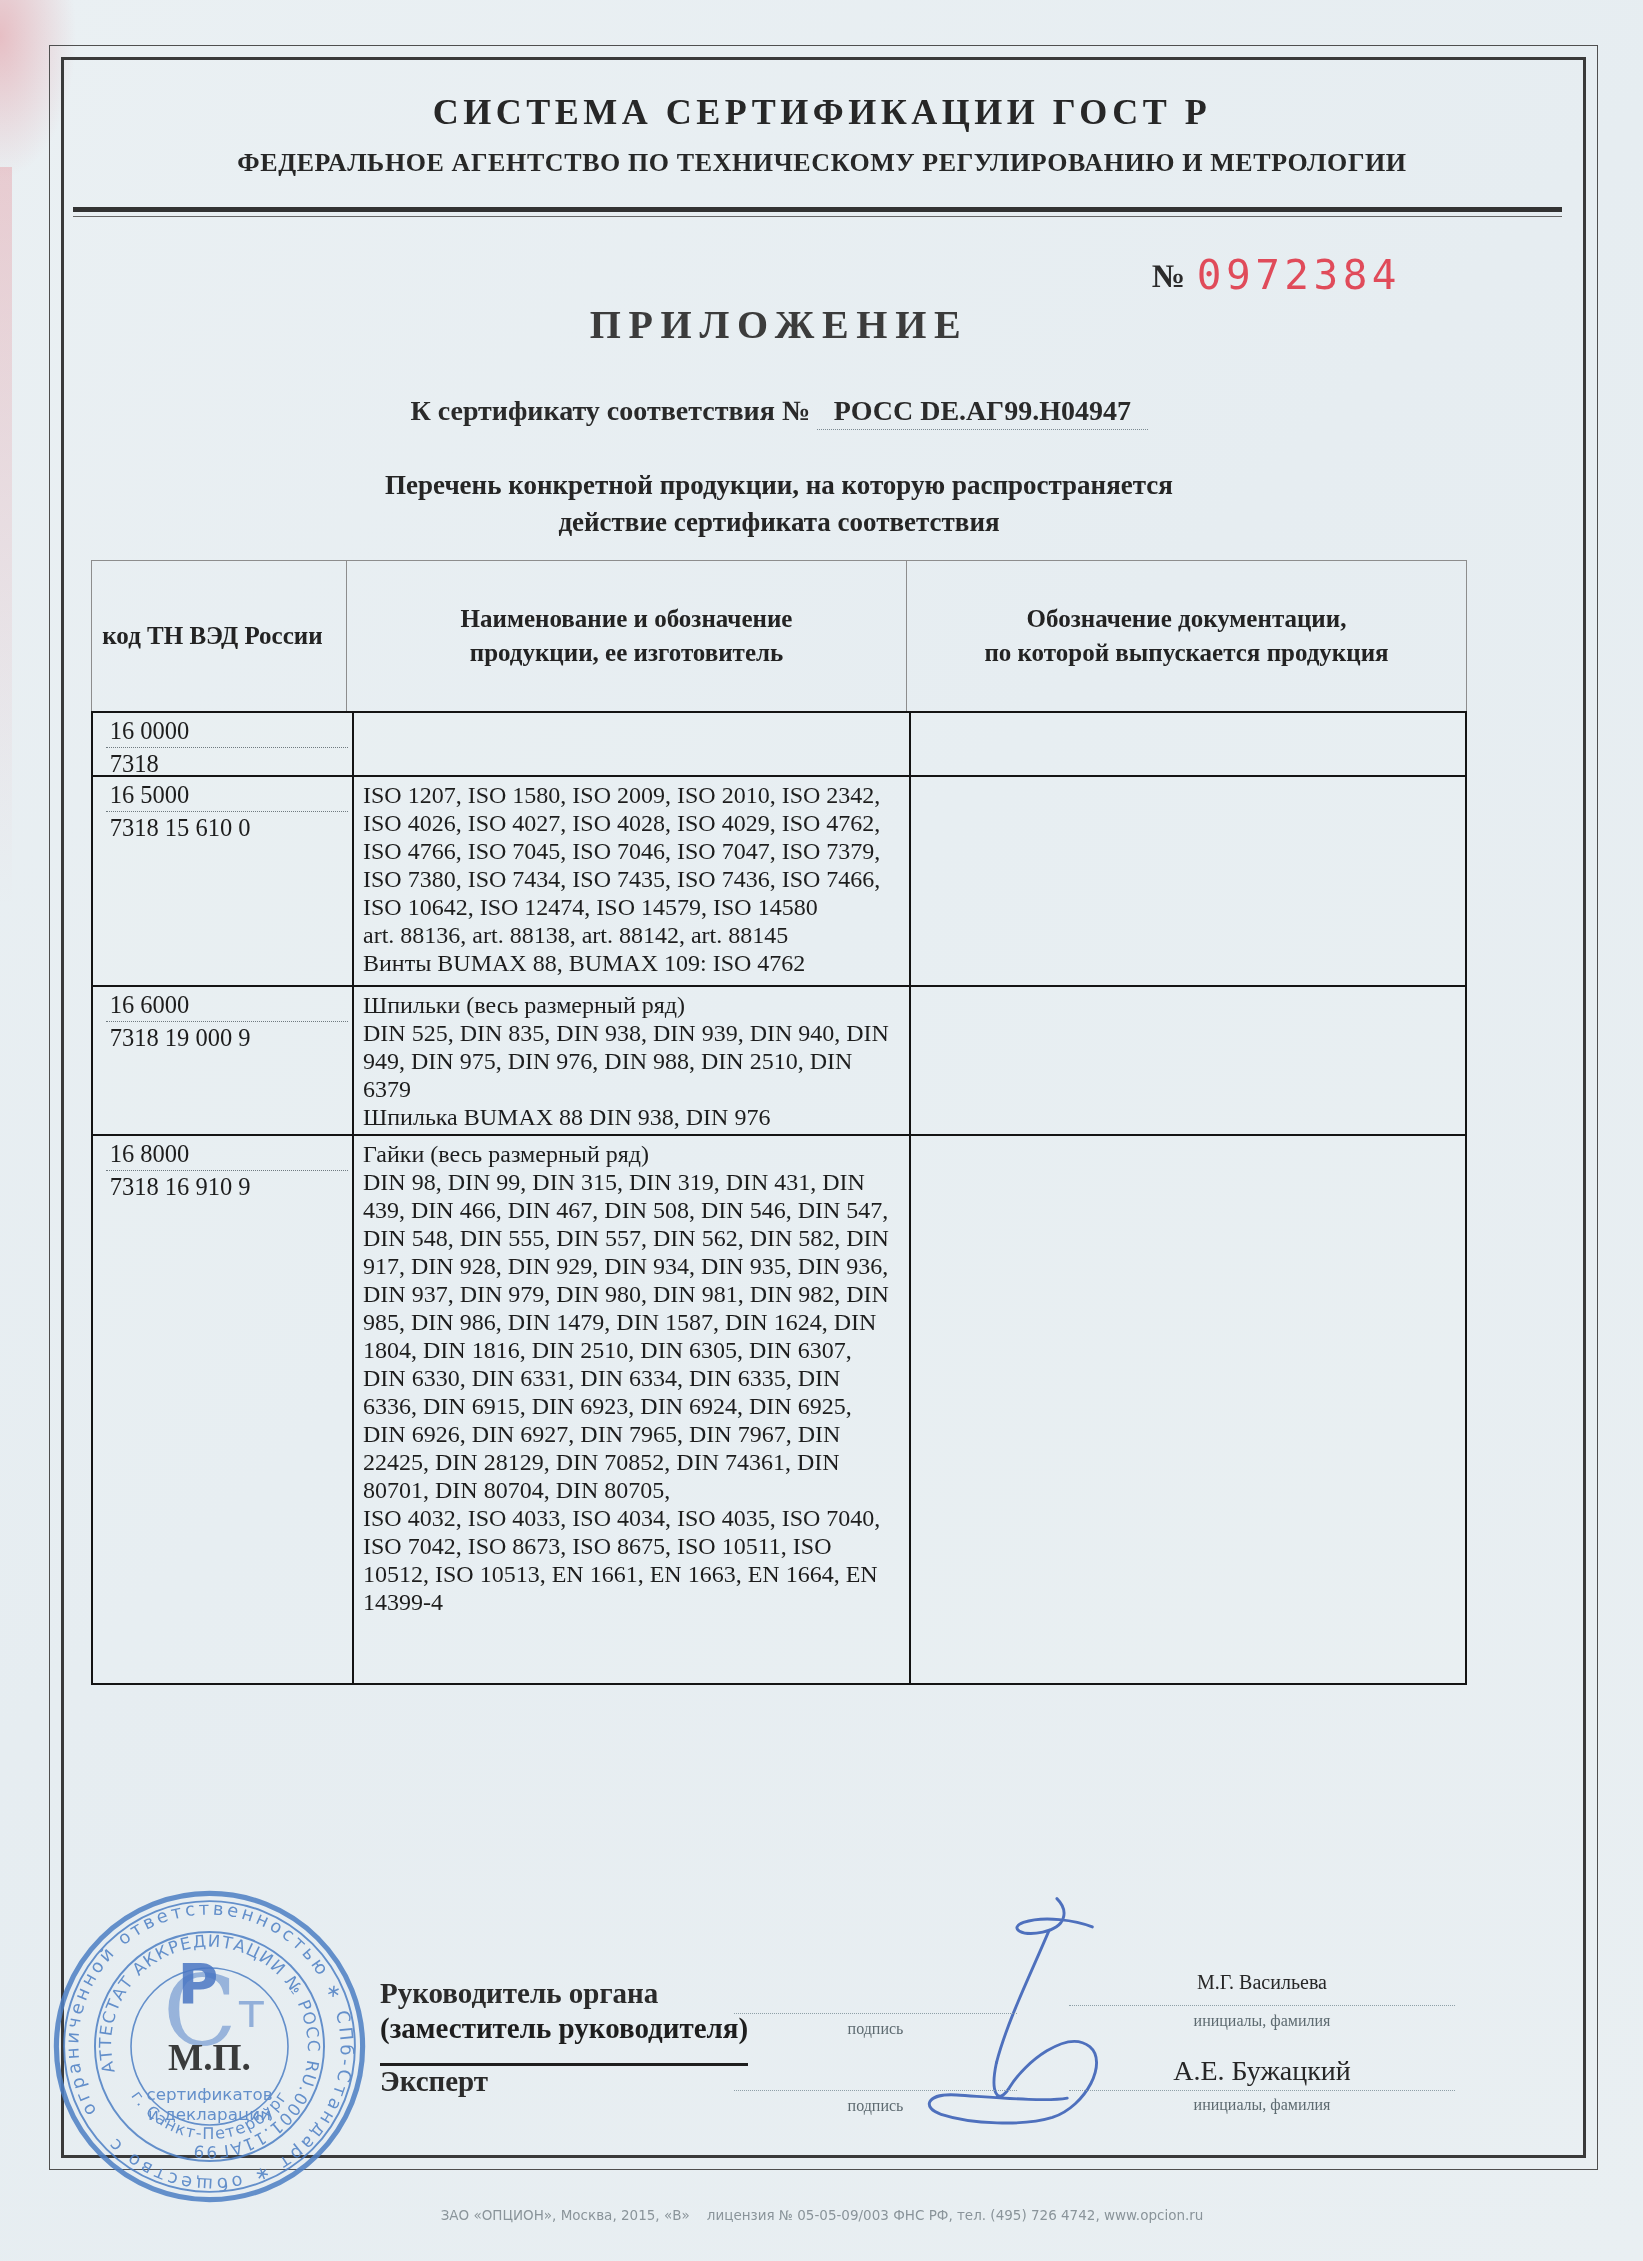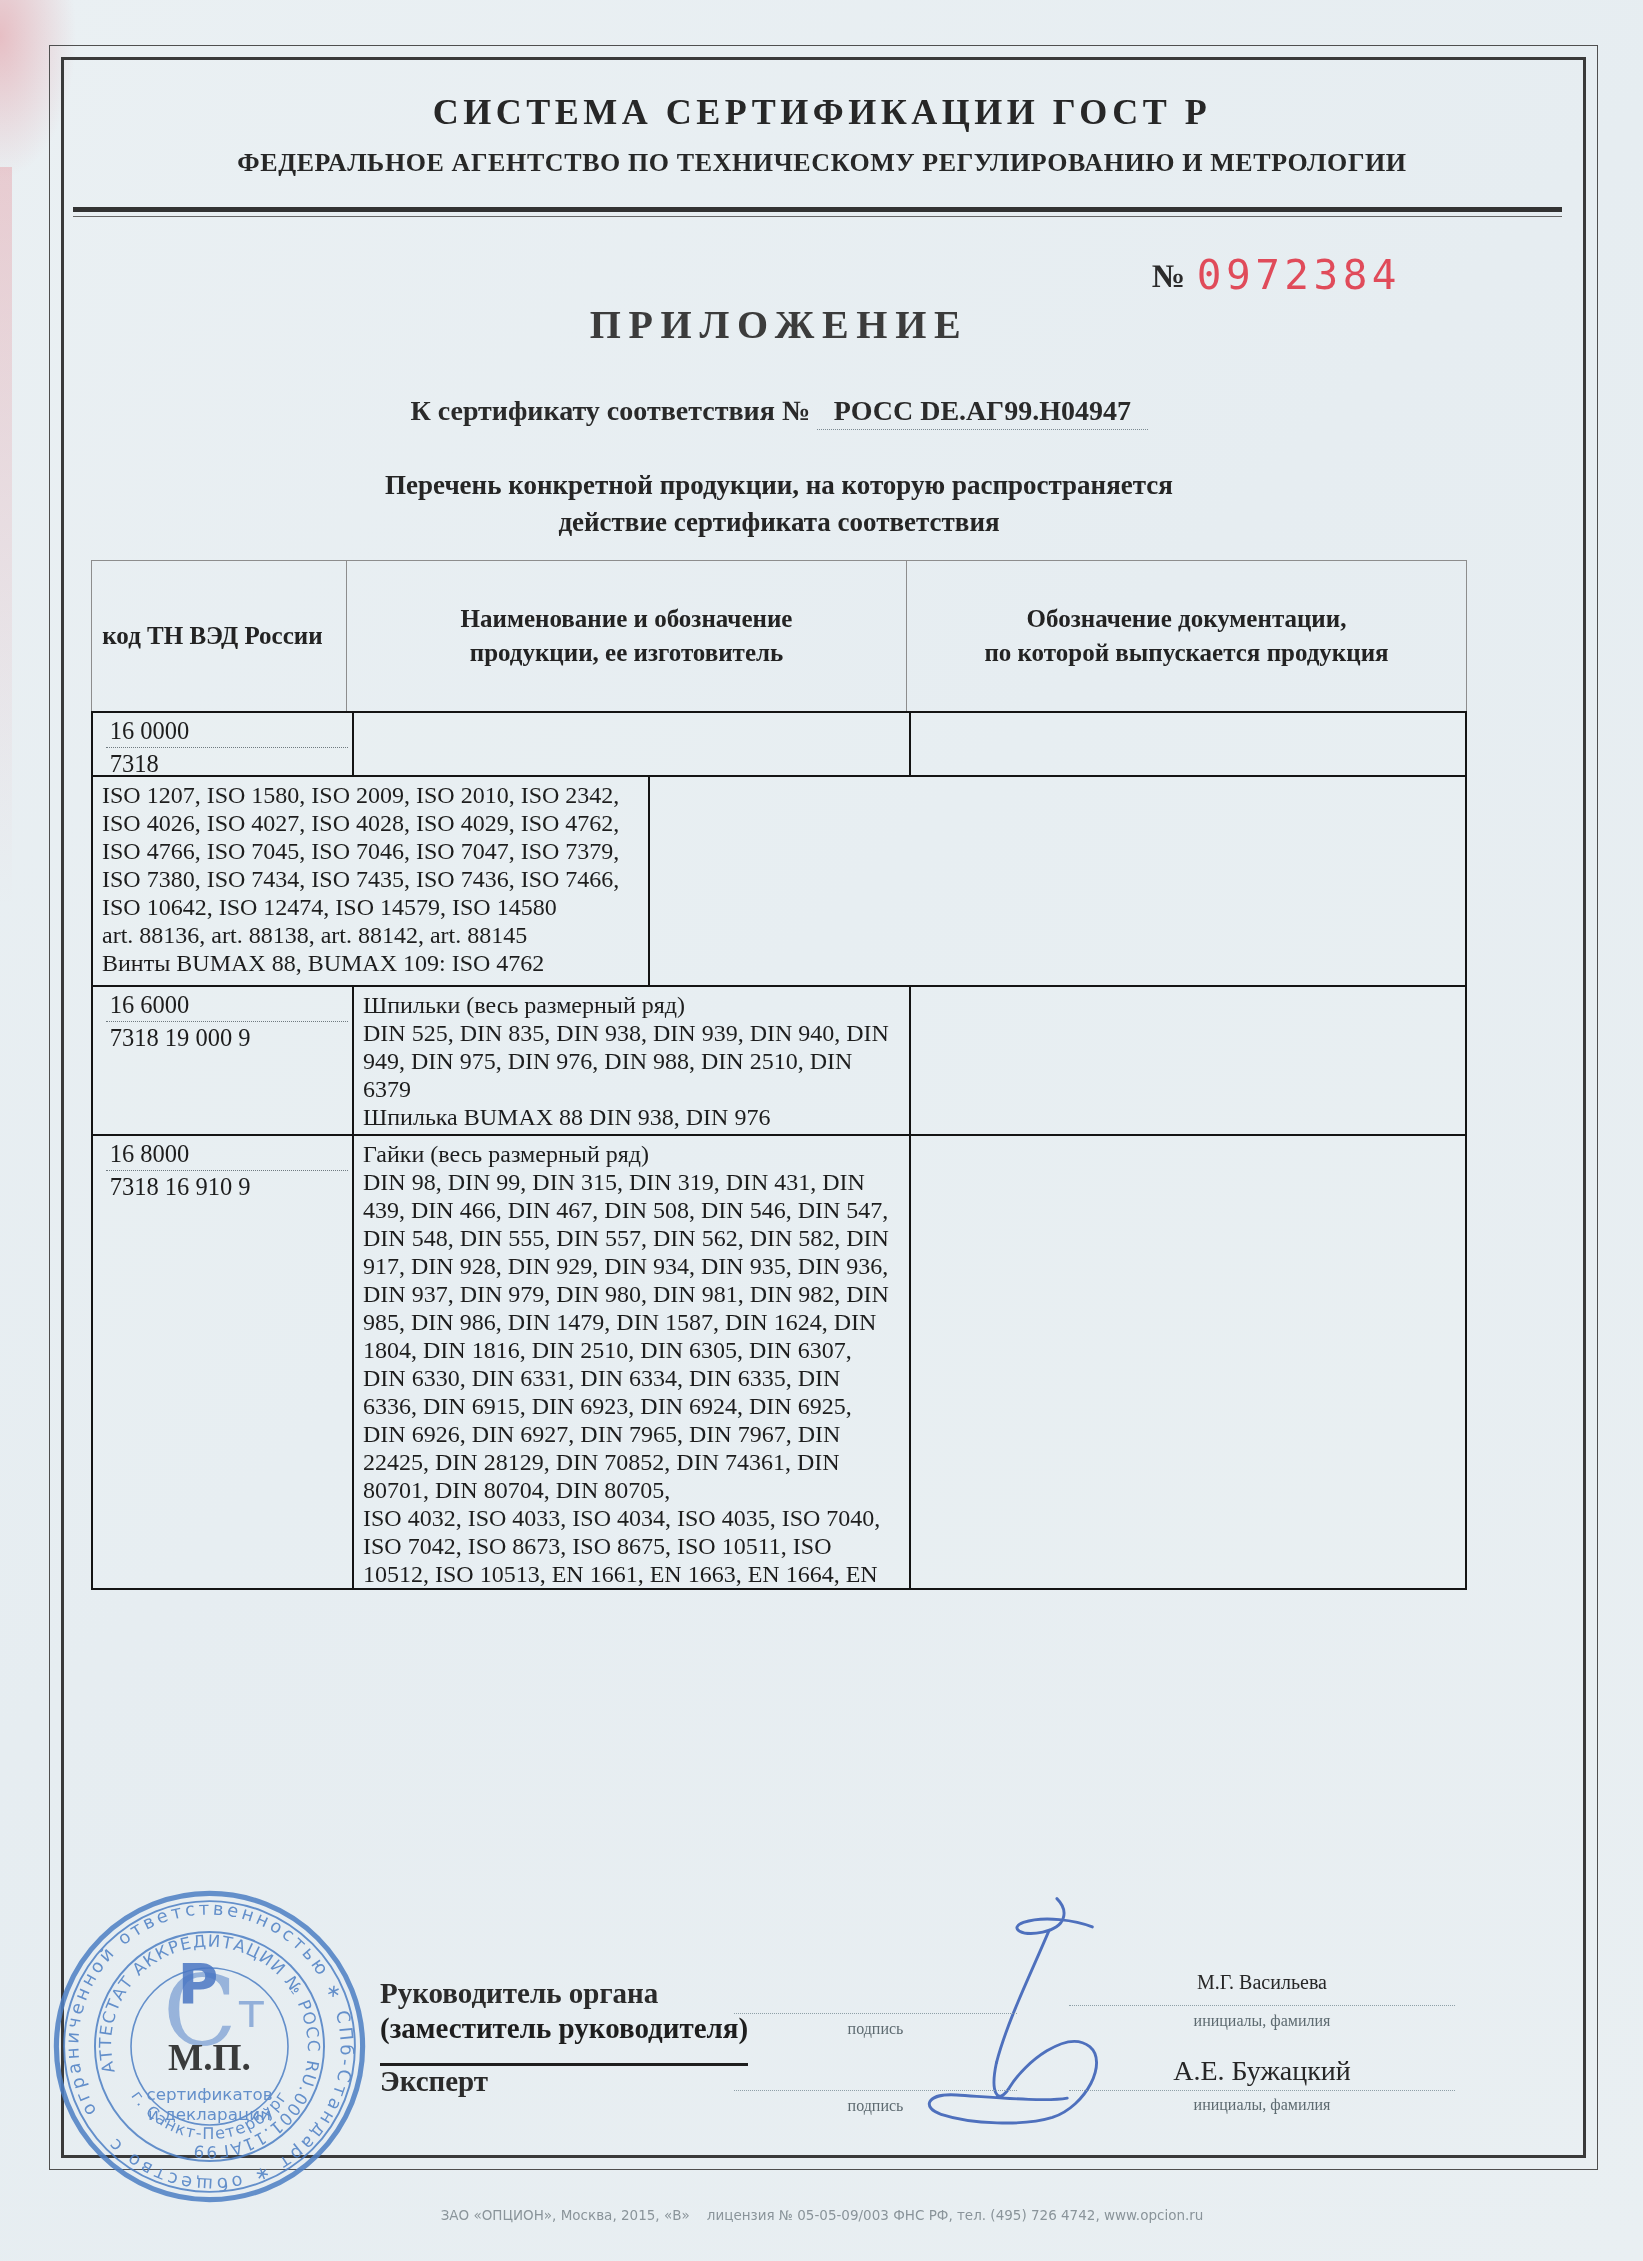--- a/index.html
+++ b/index.html
@@ -42,21 +42,21 @@
   .thead{box-sizing:border-box;border:1.3px solid #8d8d8d;border-bottom:none;display:flex;height:151px;font-size:25px;color:#232323;}
   .thead .h1{box-sizing:border-box;width:255px;border-right:1.3px solid #8d8d8d;display:flex;flex-direction:column;font-weight:700;}
   .h1top{box-sizing:border-box;height:77px;border-bottom:1.3px solid #8d8d8d;display:flex;align-items:center;padding-left:15.4px;}
   .h1bot{flex:1;display:flex;align-items:center;padding-left:10.3px;}
   .thead .h2{box-sizing:border-box;width:560px;border-right:1.3px solid #8d8d8d;display:flex;align-items:center;justify-content:center;text-align:center;white-space:pre-line;font-weight:700;line-height:1.35;}
   .thead .h3{flex:1;display:flex;align-items:center;justify-content:center;text-align:center;white-space:pre-line;font-weight:700;line-height:1.35;}
 
   .tbody{box-sizing:border-box;border:2.6px solid #141414;background:rgba(255,255,255,0.07);}
   .trow{box-sizing:border-box;display:flex;border-bottom:2.6px solid #141414;overflow:hidden;}
   .trow:last-child{border-bottom:none;}
-  .trow.r0{height:64px;}.trow.r1{height:210px;}.trow.r2{height:149px;}.trow.r3{height:452px;}
+  .trow.r0{height:64px;}.trow.r1{height:210px;}.trow.r2{height:149px;}.trow.r3{height:547px;}
   .c1{box-sizing:border-box;width:252px;border-right:2.6px solid #141414;font-size:24.5px;color:#1d1d1d;margin-left:9px;}
   .c2{box-sizing:border-box;width:557px;border-right:2.6px solid #141414;font-size:24px;line-height:28px;
       padding:3.9px 3.9px 2.6px 9px;white-space:pre-line;color:#1d1d1d;}
   .c3{flex:1;font-size:24px;padding:3.9px 6.4px;}
   .okp{padding:3.2px 6.4px 0 7.7px;line-height:30px;}
   .code-sep{border-top:1.9px dotted #6f7a80;margin:0.6px 3.9px 0.6px 3.9px;}
   .tnved{padding:0.6px 6.4px 0 7.7px;line-height:30px;}
 
   
   .role1a{left:380px;top:1977px;font-size:29px;font-weight:700;color:#2b2b2b;}
@@ -123,20 +123,25 @@
       <div class="trow r0">
         <div class="c1">
           <div class="okp">16 0000</div>
           <div class="code-sep"></div>
           <div class="tnved">7318</div>
         </div>
         <div class="c2"></div>
         <div class="c3"></div>
       </div>
       <div class="trow r1">
+        <div class="c1">
+          <div class="okp">16 5000</div>
+          <div class="code-sep"></div>
+          <div class="tnved">7318 15 610 0</div>
+        </div>
         <div class="c2">ISO 1207, ISO 1580, ISO 2009, ISO 2010, ISO 2342,
 ISO 4026, ISO 4027, ISO 4028, ISO 4029, ISO 4762,
 ISO 4766, ISO 7045, ISO 7046, ISO 7047, ISO 7379,
 ISO 7380, ISO 7434, ISO 7435, ISO 7436, ISO 7466,
 ISO 10642, ISO 12474, ISO 14579, ISO 14580
 art. 88136, art. 88138, art. 88142, art. 88145
 Винты BUMAX 88, BUMAX 109: ISO 4762</div>
         <div class="c3"></div>
       </div>
       <div class="trow r2">

